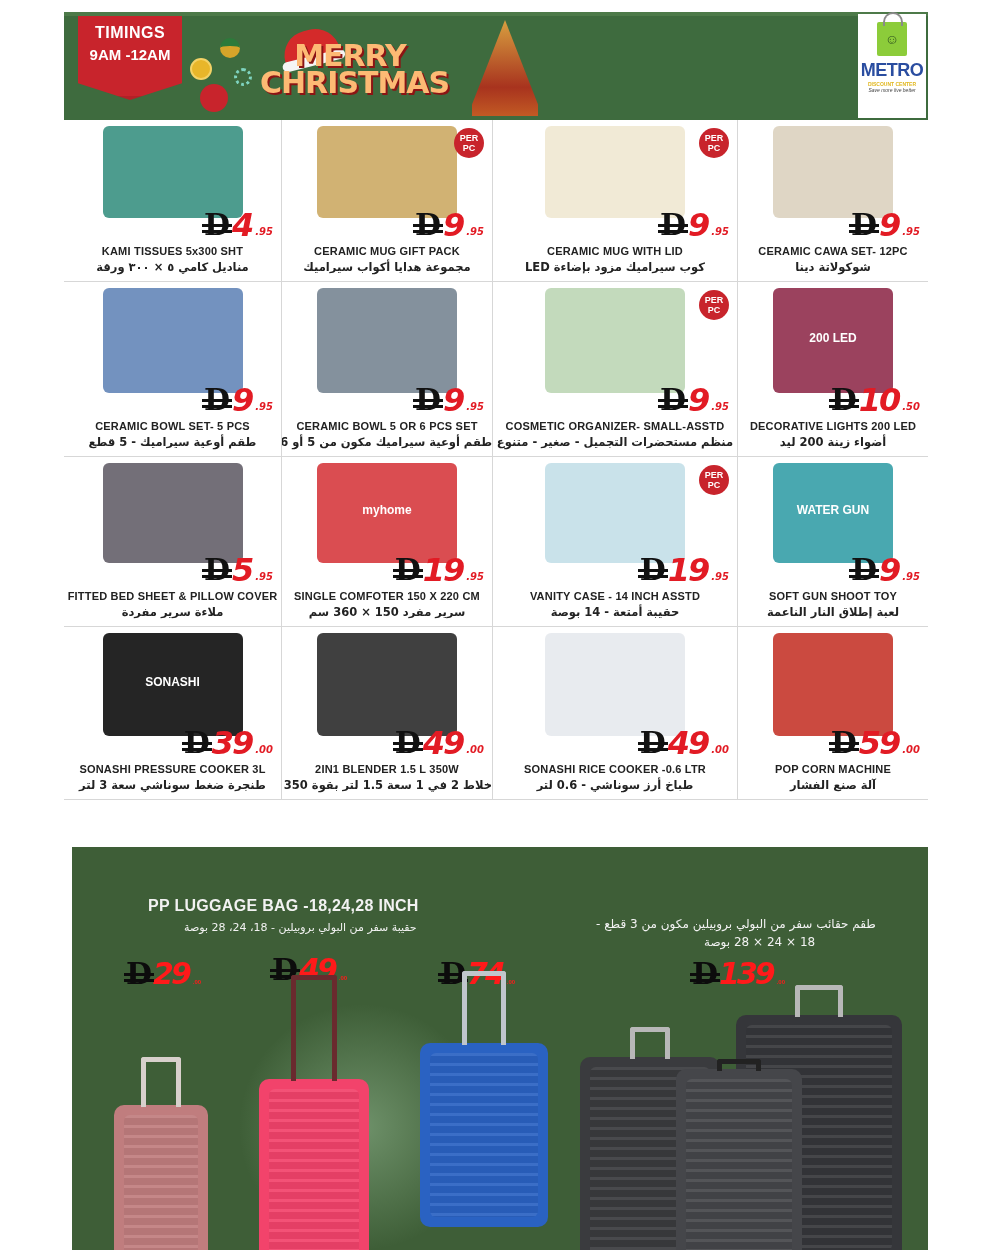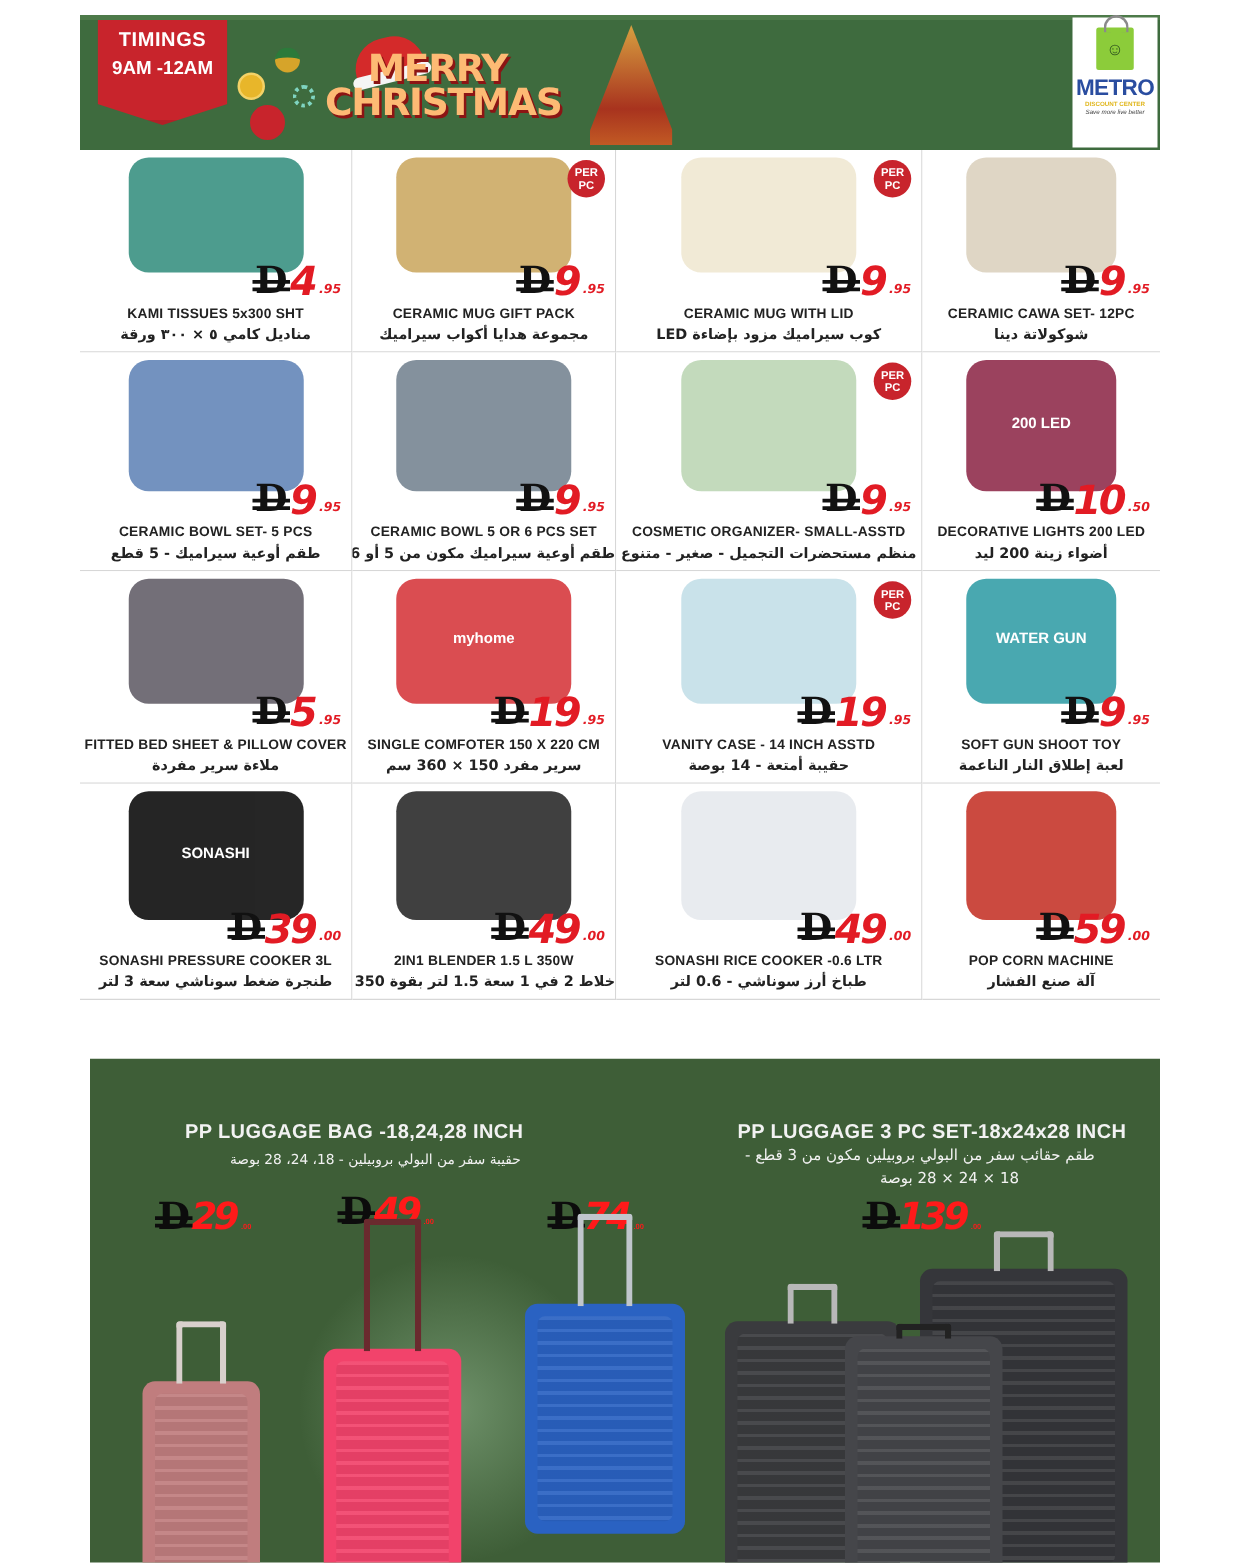--- a/index.html
+++ b/index.html
@@ -75,21 +75,21 @@
       grid-template-columns: 218px 211px 245px 190px;
       grid-template-rows: 162px 175px 170px 173px;
     }
     .cell {
       position: relative; border-right: 1px solid #d7d7d7; border-bottom: 1px solid #d7d7d7;
       overflow: hidden; background: #fff;
     }
     .cell:nth-child(4n) { border-right: none; }
     .pimg {
       position: absolute; left: 50%; transform: translateX(-50%);
-      border-radius: 16px;
+      border-radius: 6px;
     }
     .per-pc {
       position: absolute; width: 30px; height: 30px; border-radius: 50%;
       background: #c8242c; color: #fff; font-size: 9px; font-weight: bold;
       text-align: center; line-height: 10px; padding-top: 5px;
     }
     .price {
       position: absolute; display: flex; align-items: flex-end; white-space: nowrap;
     }
     .price .cur {
@@ -361,21 +361,20 @@
       <div class="parabic" dir="rtl" style="top: 151px;">آلة صنع الفشار</div>
     </div>
   </div>
 
 <div class="luggage">
   <div class="glow"></div>
 
   <div class="lug-title" style="left:76px; top:50px;">PP LUGGAGE BAG -18,24,28 INCH</div>
   <div class="lug-ar" style="left:112px; top:74px;" dir="rtl">حقيبة سفر من البولي بروبيلين - 18، 24، 28 بوصة</div>
 
-  <div class="lug-title" style="left:518px; top:50px;">PP LUGGAGE 3 PC SET-18x24x28 INCH</div>
   <div class="lug-ar" style="left:524px; top:70px; font-size:12px;" dir="rtl">طقم حقائب سفر من البولي بروبيلين مكون من 3 قطع -</div>
   <div class="lug-ar" style="left:632px; top:88px; font-size:12px;" dir="rtl">18 × 24 × 28 بوصة</div>
 
   <div class="lug-price" style="left:54px; top:112px;">
     <span class="cur">D</span>
     <span class="int">29</span>
     <span class="dec">.00</span>
   </div>
   <div class="lug-price" style="left:200px; top:108px;">
     <span class="cur">D</span>

